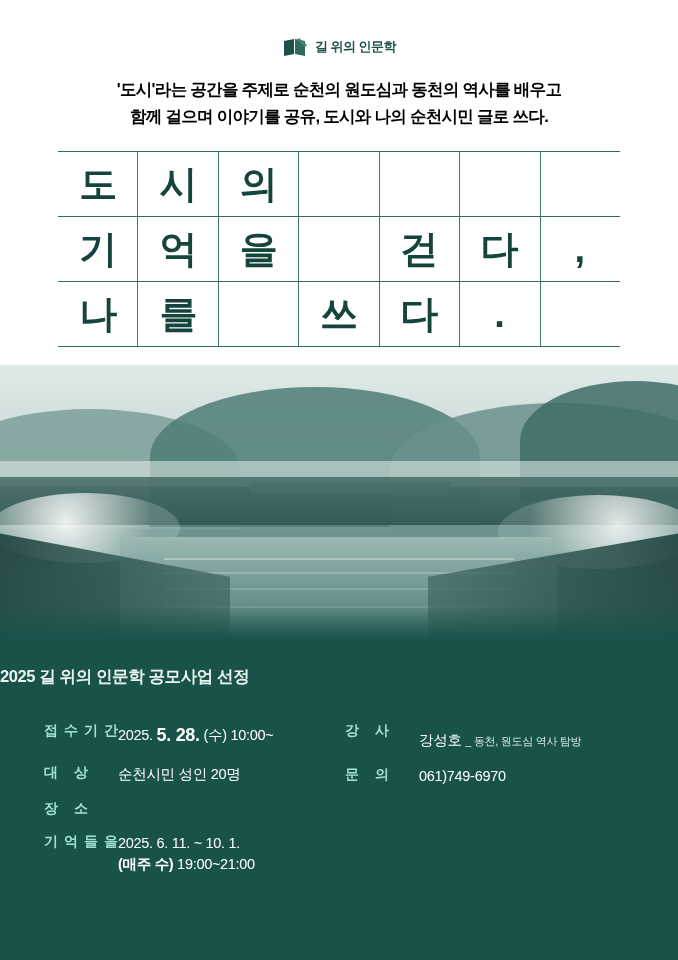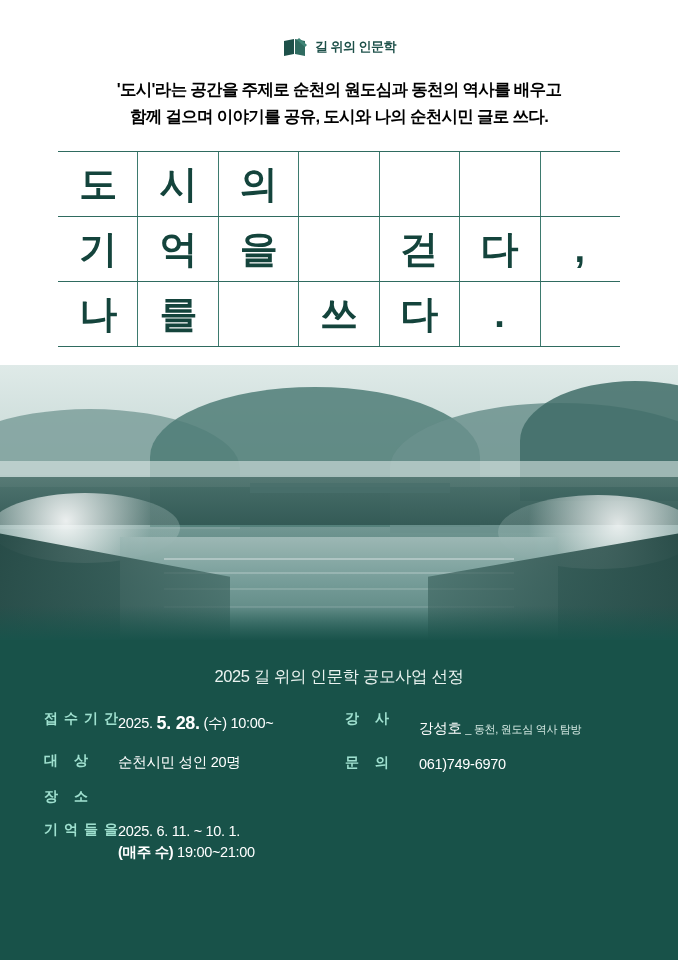--- a/index.html
+++ b/index.html
@@ -201,26 +201,25 @@
   .info {
     position: relative;
     width: 678px;
     height: 396px;
     background: #185249;
     color: #ffffff;
     box-sizing: border-box;
     padding: 26px 0 0 0;
   }
   .info-title {
-    text-align: center;
     font-size: 16.5px;
-    font-weight: normal;
+    font-weight: bold;
     letter-spacing: -0.4px;
     color: #eaf3f0;
-    margin-bottom: 22px;
+    margin-bottom: 34px;
   }
   .cols {
     display: flex;
     padding: 0 44px;
     gap: 12px;
   }
   .col { flex: 1 1 0; }
   .row {
     display: flex;
     align-items: flex-start;

